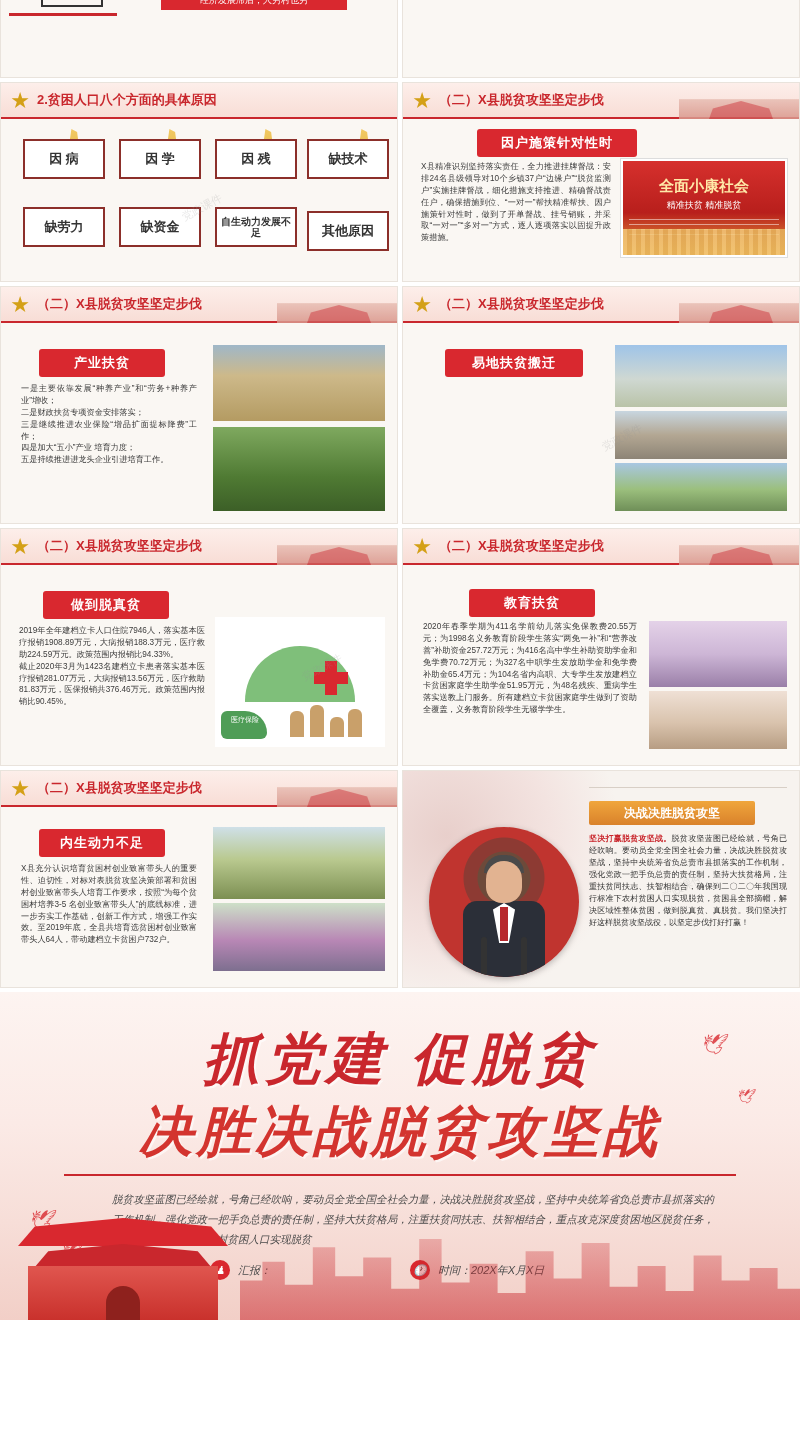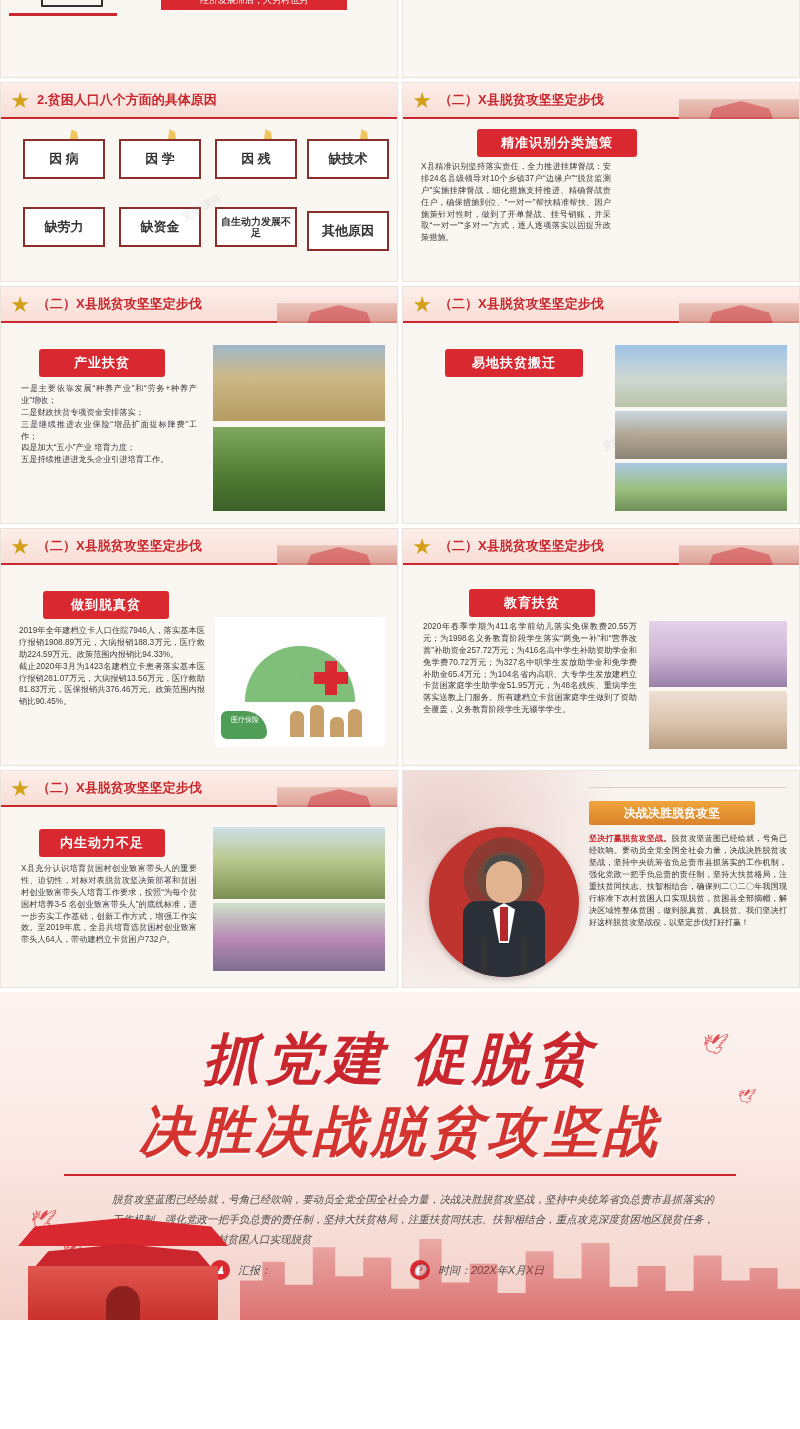--- a/index.html
+++ b/index.html
@@ -300,22 +300,28 @@
   <div class="reason-cell small" style="left:214px;top:124px;">自生动力发展不足</div>
   <div class="reason-cell" style="left:306px;top:128px;">其他原因</div>
 </div>
 
 <div class="slide content-slide" id="slide-precise">
   <div class="slide-header">
     <div class="emblem">★</div>
     <div class="title">（二）X县脱贫攻坚坚定步伐</div>
     <div class="gate"></div>
   </div>
-  <div class="red-label" style="left:74px;top:46px;width:160px;">精准识别分类施策</div>
+  <div class="red-label" style="left:74px;top:46px;width:160px;">因户施策针对性时</div>
   <div class="body-text" style="left:18px;top:78px;width:190px;white-space:pre-line;font-size:8.2px;">X县精准识别坚持落实责任，全力推进挂牌督战：安排24名县级领导对10个乡镇37户“边缘户”“脱贫监测户”实施挂牌督战，细化措施支持推进、精确督战责任户，确保措施到位、“一对一”帮扶精准帮扶、因户施策针对性时，做到了开单督战、挂号销账，并采取“一对一”“多对一”方式，逐人逐项落实以固提升政策措施。</div>
+  <div class="poster" style="left:218px;top:76px;width:166px;height:98px;">
+    <div class="p-main">全面小康社会</div>
+    <div class="p-sub">精准扶贫  精准脱贫</div>
+    <div class="p-lines"></div>
+    <div class="p-city"></div>
+  </div>
 </div>
 
 <div class="slide content-slide" id="slide-industry">
   <div class="slide-header">
     <div class="emblem">★</div>
     <div class="title">（二）X县脱贫攻坚坚定步伐</div>
     <div class="gate"></div>
   </div>
   <div class="red-label" style="left:38px;top:62px;width:126px;">产业扶贫</div>
   <div class="body-text" style="left:20px;top:96px;width:176px;white-space:pre-line;font-size:8.2px;">一是主要依靠发展“种养产业”和“劳务+种养产业”增收；

